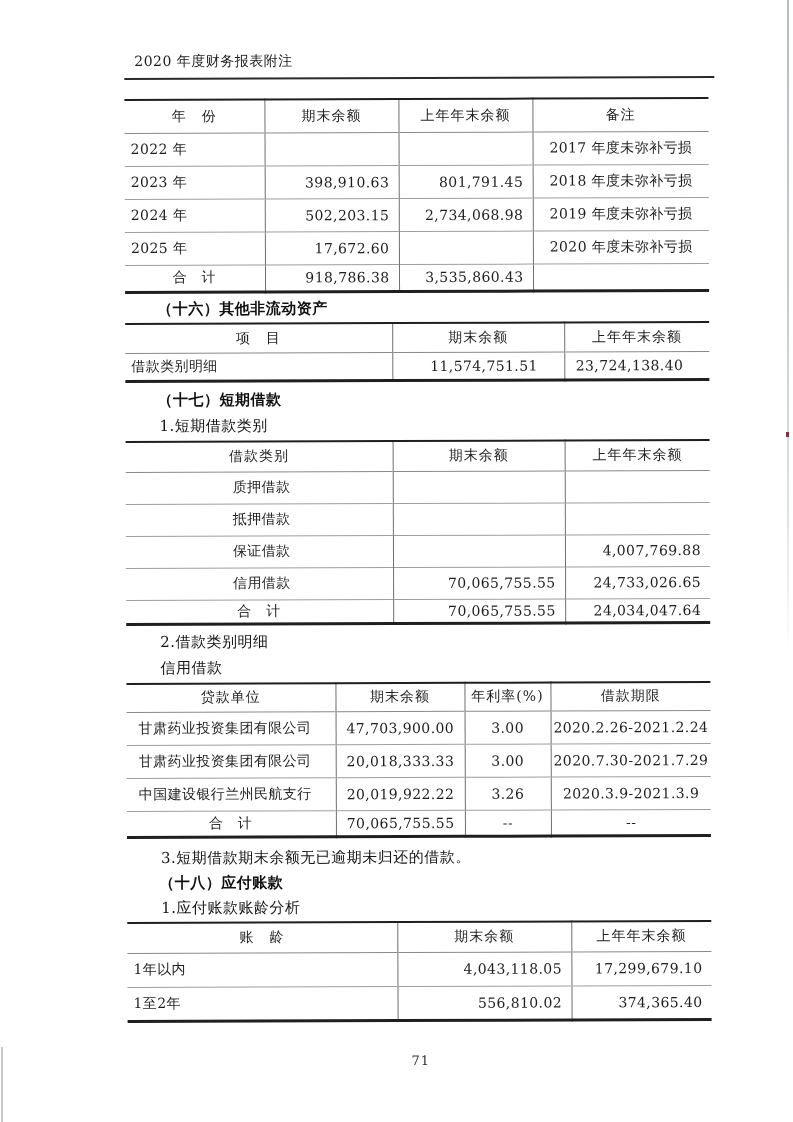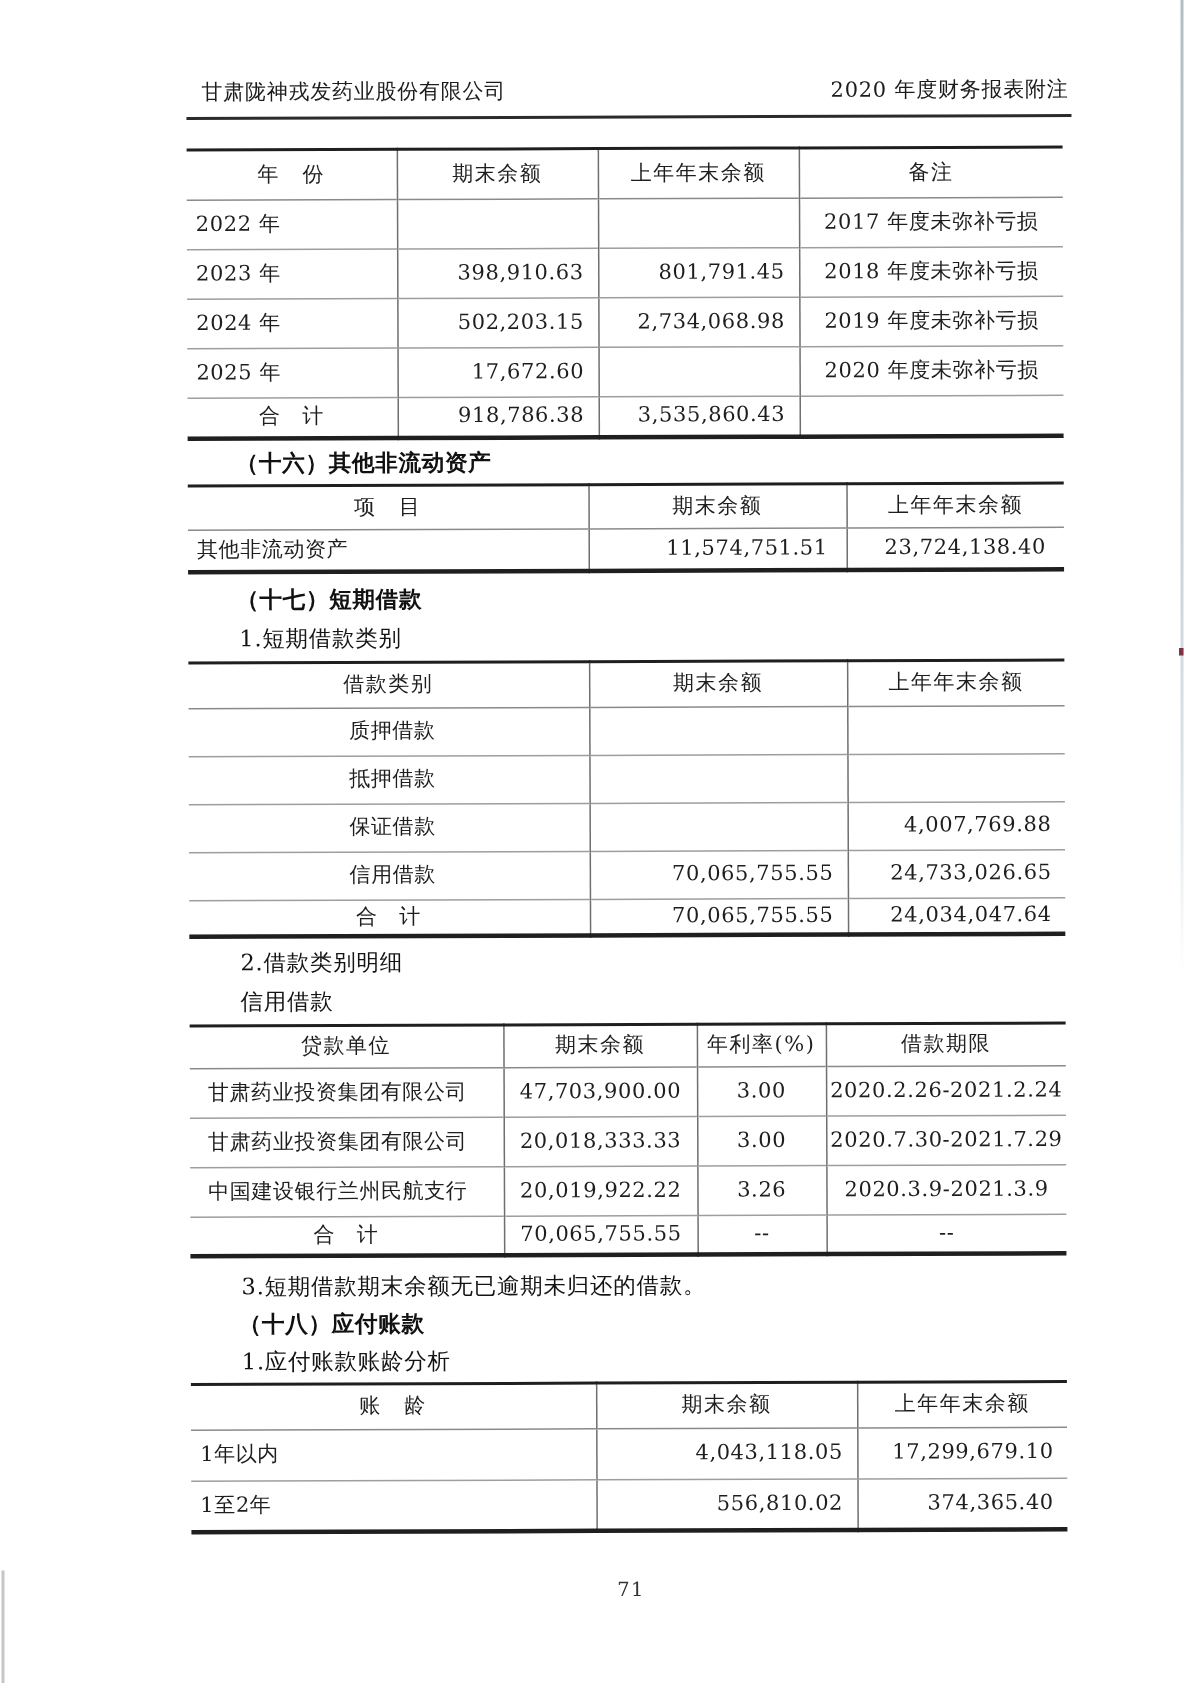--- a/index.html
+++ b/index.html
@@ -44,21 +44,21 @@
   .t1 tr.row-total{height:27px;}
   .t1 td:nth-child(1){text-align:left;padding-left:6px;}
   .t1 td:nth-child(2),.t1 td:nth-child(3){text-align:right;padding-right:9px;}
   .t1 td:nth-child(4){text-align:center;}
   .t1 tr.row-total td:nth-child(1){text-align:center;padding-left:0;}
 
   .t2{margin-top:3px;}
   .t2 thead tr{height:30px;}
   .t2 tbody tr{height:28px;}
   .t2 td:nth-child(1){text-align:left;padding-left:6px;}
-  .t2 td:nth-child(2),.t2 td:nth-child(3){text-align:right;padding-right:12px;}
+  .t2 td:nth-child(2),.t2 td:nth-child(3){text-align:right;padding-right:26px;}
 
   .t3{margin-top:4px;}
   .t3 thead tr{height:30px;}
   .t3 tbody tr{height:32px;}
   .t3 tr.row-total{height:24px;}
   .t3 td:nth-child(1){text-align:center;padding-left:6px;}
   .t3 td:nth-child(2),.t3 td:nth-child(3){text-align:right;padding-right:9px;}
   .t3 tr.row-total td:nth-child(1){text-align:center;padding-left:0;}
 
   .t4{margin-top:4px;}
@@ -103,21 +103,20 @@
   }
 </style>
 </head>
 <body>
 
 <div class="page">
 
   <div class="content">
 
     <div class="doc-header">
-      <span>甘肃陇神戎发药业股份有限公司</span>
       <span>2020 年度财务报表附注</span>
     </div>
 
     <table class="t1">
       <colgroup>
           <col style="width:140px">
           <col style="width:134px">
           <col style="width:134px">
           <col style="width:176px">
         </colgroup>
@@ -173,21 +172,21 @@
         </colgroup>
       <thead>
         <tr>
           <th>项　目</th>
           <th>期末余额</th>
           <th>上年年末余额</th>
         </tr>
       </thead>
       <tbody>
           <tr>
-            <td>其他非流动资产</td>
+            <td>借款类别明细</td>
             <td>11,574,751.51</td>
             <td>23,724,138.40</td>
           </tr>
         </tbody>
     </table>
 
     <div class="sec-heading mt7">（十七）短期借款</div>
     <div class="sub-item mt5">1.短期借款类别</div>
 
     <table class="t3">

